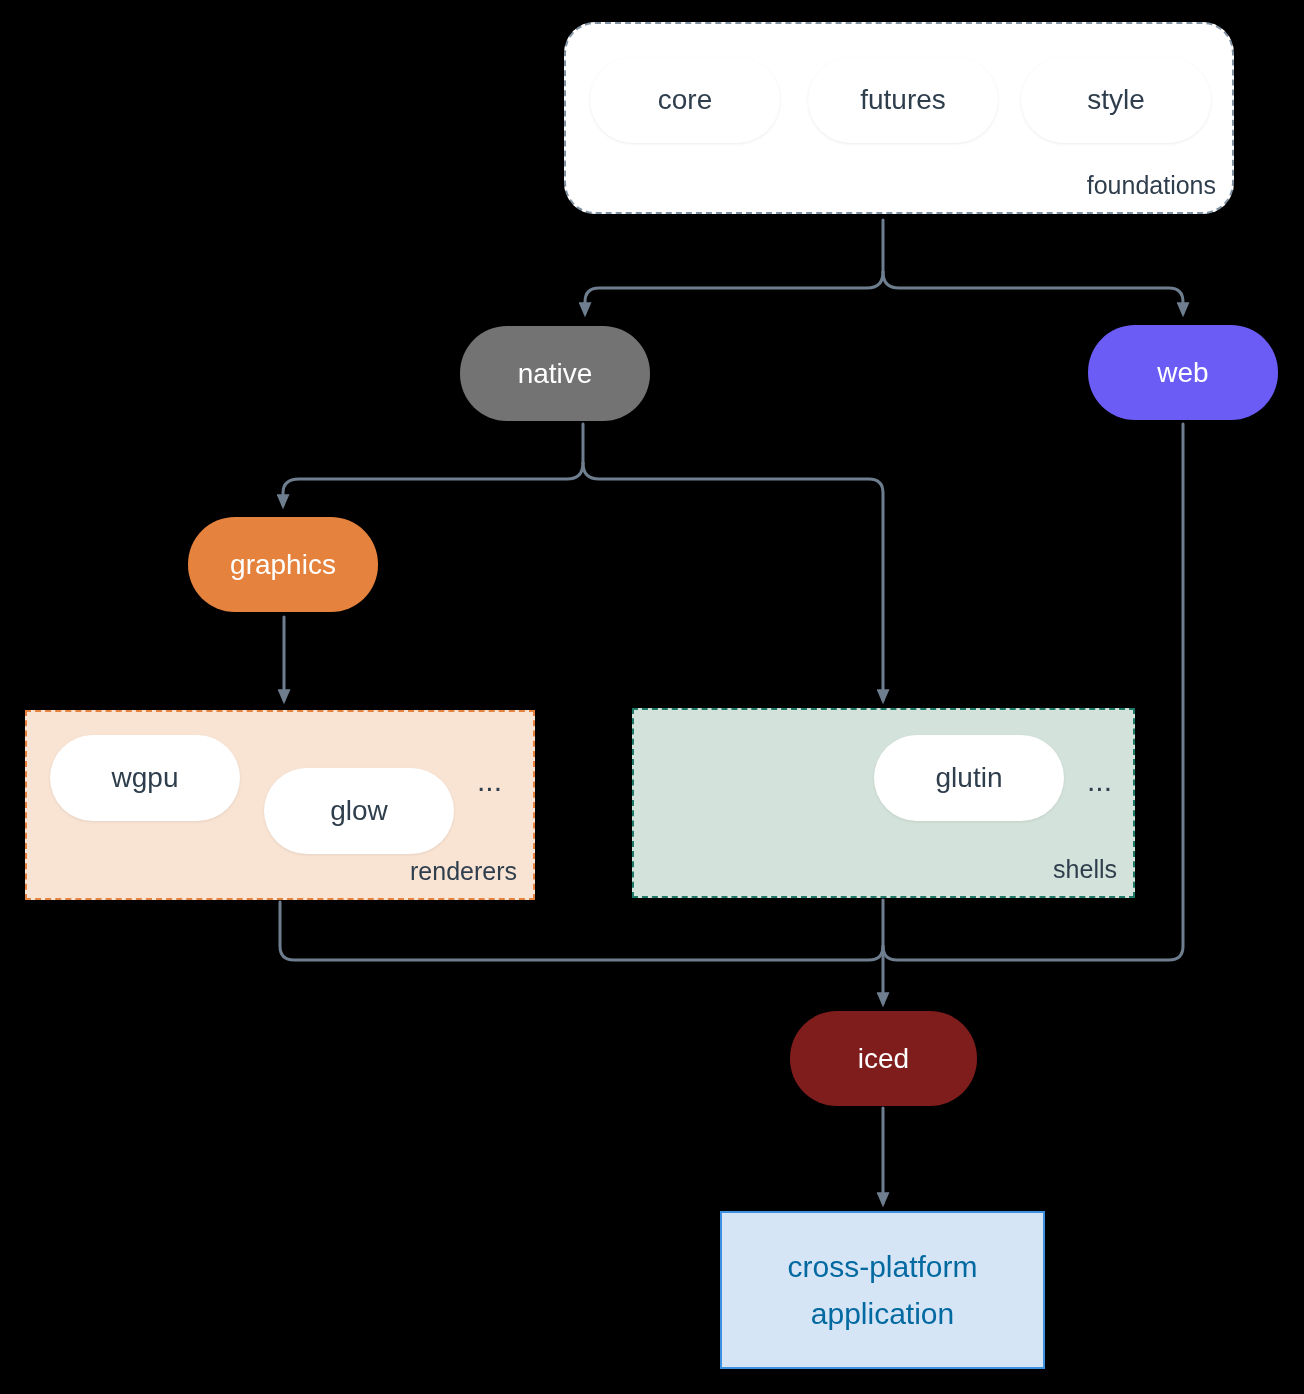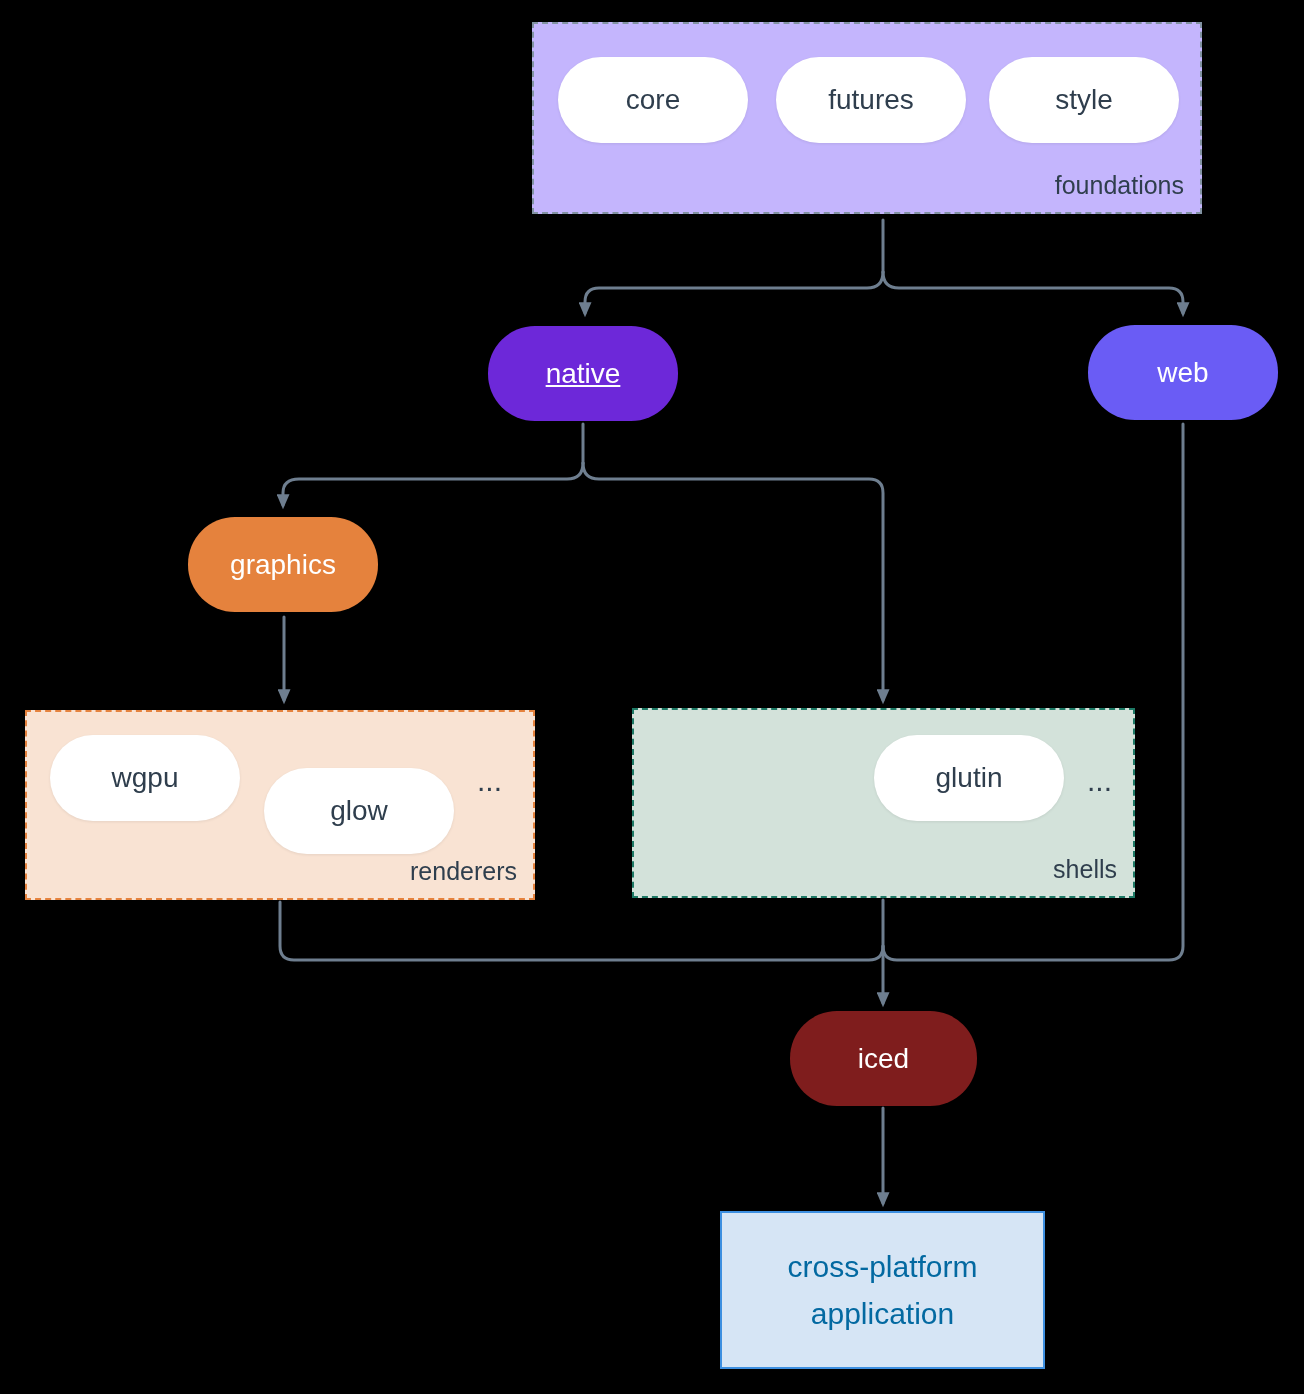--- a/index.html
+++ b/index.html
@@ -18,21 +18,21 @@
   #connectors {
     position: absolute;
     left: 0; top: 0;
     width: 1304px; height: 1394px;
   }
   .group-box {
     position: absolute;
     box-sizing: border-box;
     border: 2px dashed #8293a3;
   }
-  .group-box.foundations { left: 532px; top: 22px; width: 670px; height: 192px; background: #c4b5fd; border-color: #8293a3; }
+  .group-box.foundations { left: 564px; top: 22px; width: 670px; height: 192px; background: #ffffff; border-color: #8293a3; border-radius: 31px; }
   .group-box.renderers  { left: 25px;  top: 710px; width: 510px; height: 190px; background: #f9e3d3; border-color: #e5823d; }
   .group-box.shells     { left: 632px; top: 708px; width: 503px; height: 190px; background: #d3e2da; border-color: #1e7a66; }
   .group-label {
     position: absolute;
     right: 16px; bottom: 12px;
     font-size: 25px;
     color: #2f3e4d;
   }
   .pill-white {
     position: absolute;
@@ -50,21 +50,21 @@
     color: #2f3e4d;
   }
   .node-pill {
     position: absolute;
     width: 190px; height: 95px;
     border-radius: 47px;
     display: flex; align-items: center; justify-content: center;
     font-size: 28px;
     color: #ffffff;
   }
-  .node-pill.native   { left: 488px;  top: 326px;  background: #6d28d9; text-decoration: underline; }
+  .node-pill.native   { left: 460px;  top: 326px;  background: #737373; }
   .node-pill.web      { left: 1088px; top: 325px;  background: #6a5cf5; }
   .node-pill.graphics { left: 188px;  top: 517px;  background: #e5823d; }
   .node-pill.iced     { left: 790px;  top: 1011px; width: 187px; background: #7f1d1d; }
   .app-box {
     position: absolute;
     left: 720px; top: 1211px;
     width: 325px; height: 158px;
     box-sizing: border-box;
     background: #d6e5f5;
     border: 2px solid #3d8fe0;

